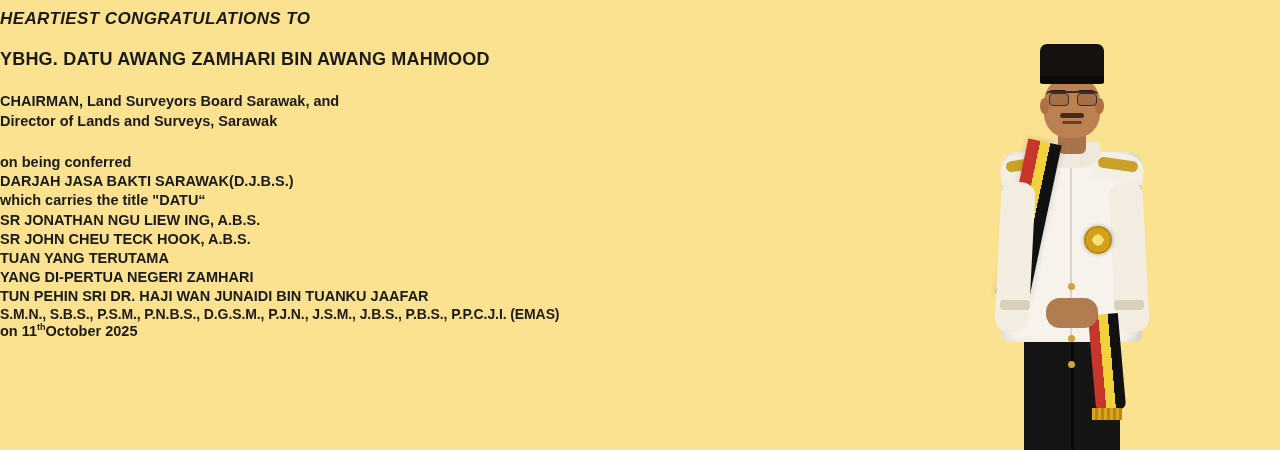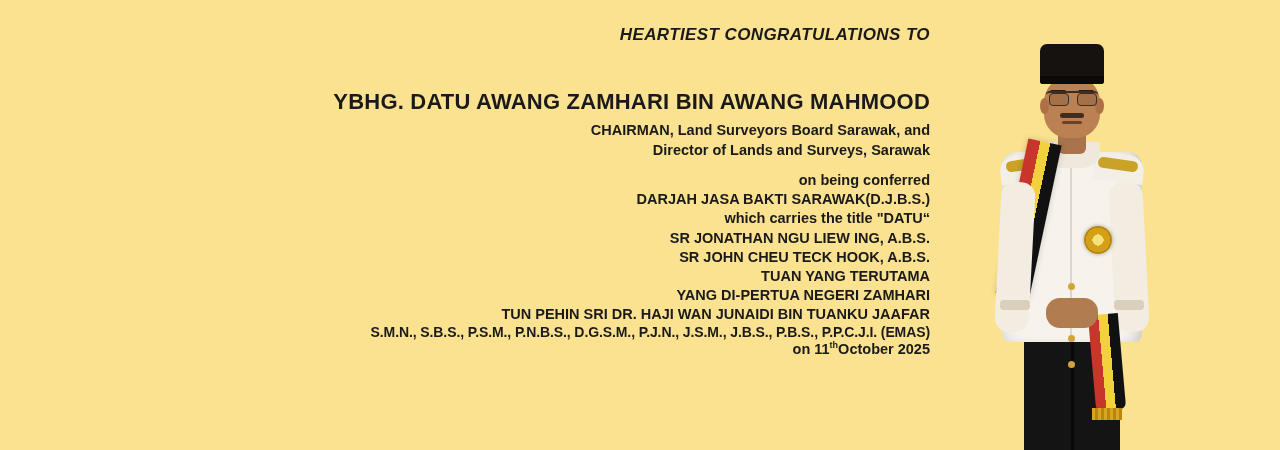--- a/index.html
+++ b/index.html
@@ -21,50 +21,50 @@
     height: 450px;
     background: #fbe290;
   }
   
   #text-col {
     position: absolute;
     left: 0;
     top: 0;
     width: 930px;
     height: 358px;
-    text-align: right;
-    padding-top: 22px;
+    text-align: left;
+    padding-top: 6px;
     box-sizing: border-box;
   }
   .heartiest {
     font-size: 17px;
     font-weight: bold;
     font-style: italic;
     letter-spacing: 0.4px;
     margin-top: 3px;
   }
   .honoree {
-    font-size: 22px;
+    font-size: 18px;
     font-weight: bold;
     letter-spacing: 0.2px;
-    margin-top: 44px;
+    margin-top: 20px;
   }
   .role {
     font-size: 14.5px;
     font-weight: bold;
-    margin-top: 6px;
+    margin-top: 22px;
     line-height: 1.35;
   }
   .line {
     font-size: 14.5px;
     font-weight: bold;
     line-height: 1.32;
   }
   .gap-top {
-    margin-top: 11px;
+    margin-top: 22px;
   }
   .awards-intro {
     font-size: 14px;
     font-weight: bold;
     margin-top: 9px;
   }
   .honours-line {
     font-size: 14px;
     font-weight: bold;
     letter-spacing: -0.1px;

